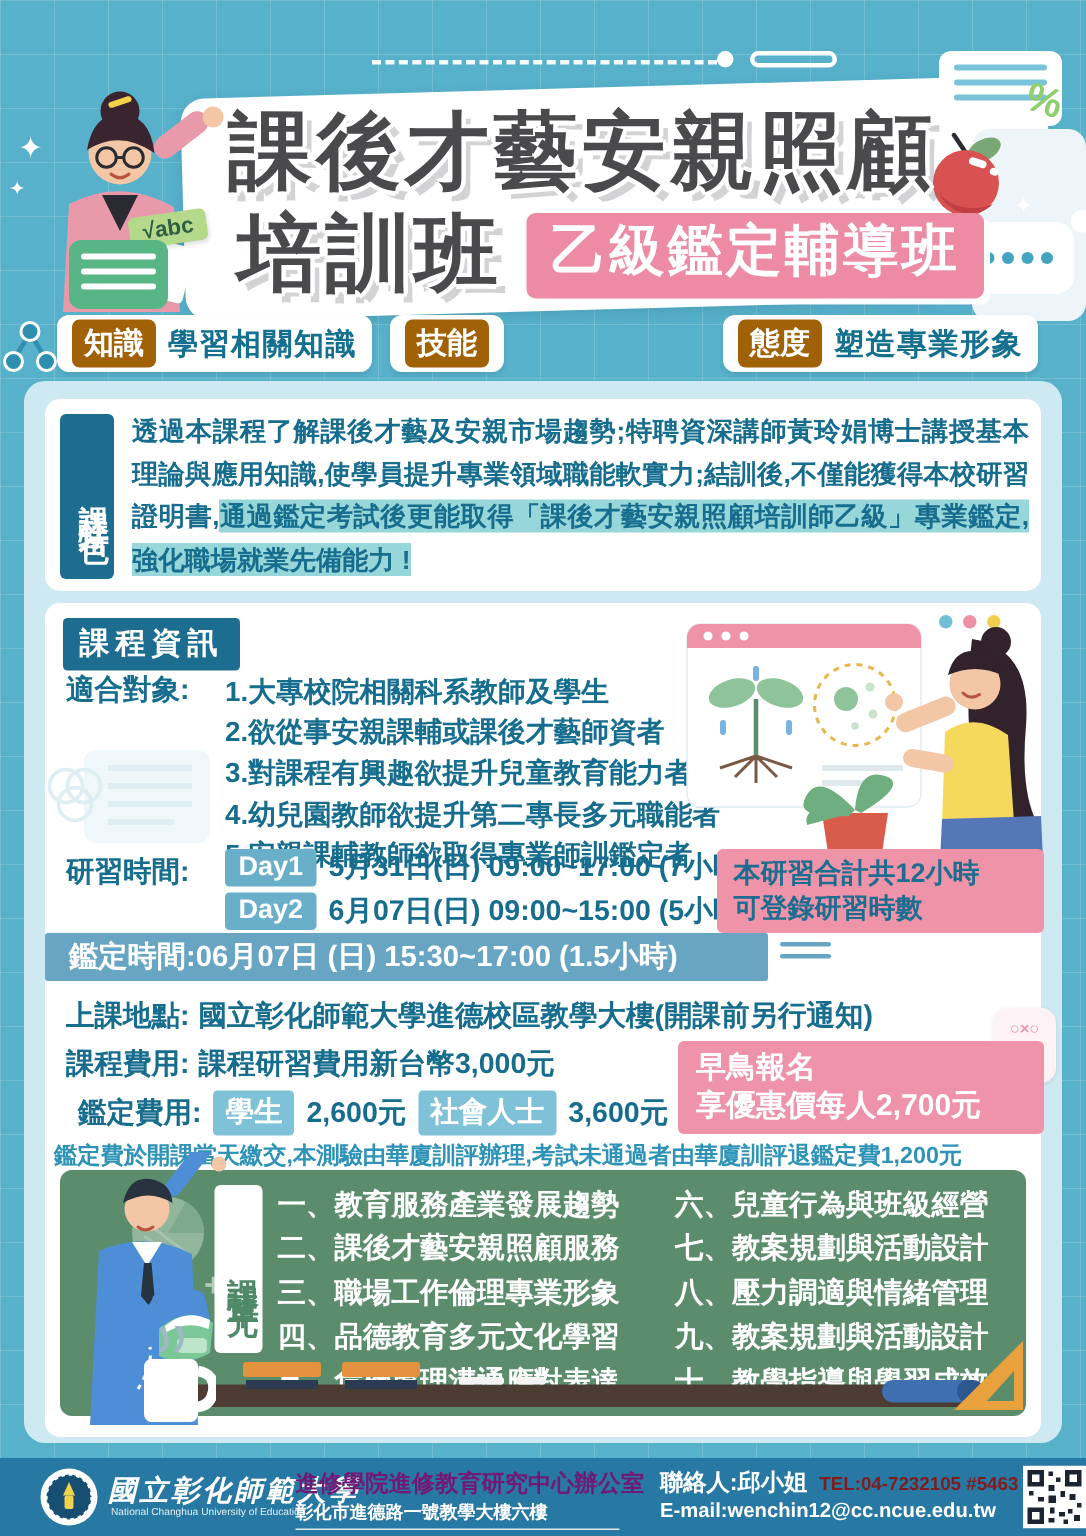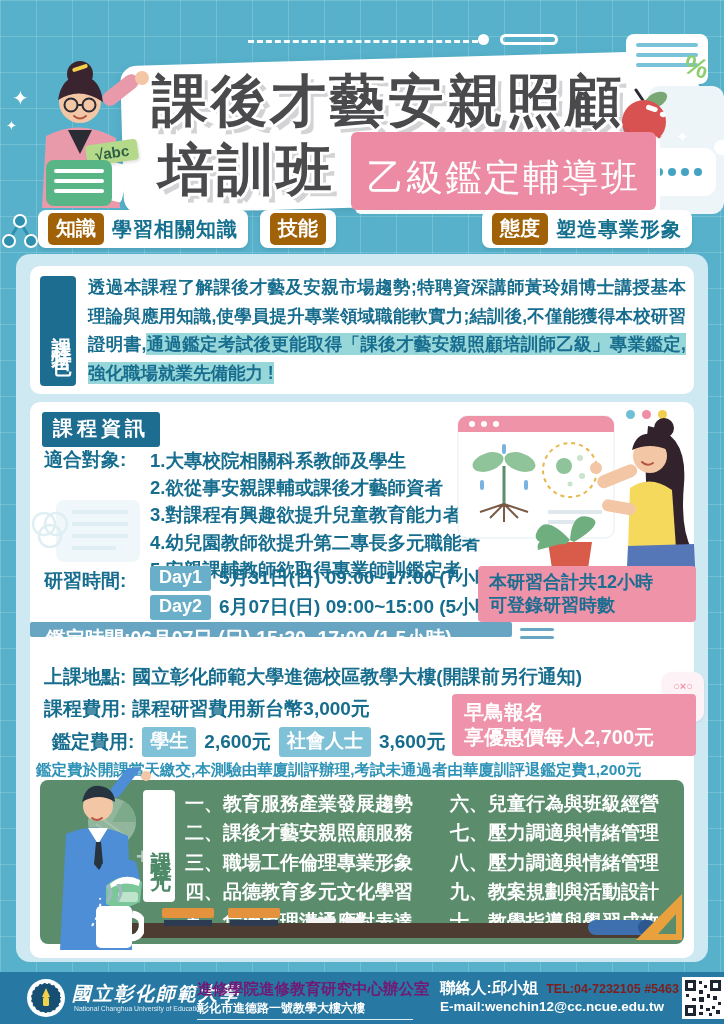--- a/index.html
+++ b/index.html
@@ -19,22 +19,22 @@
 
   
   .title-card { left:122px; top:58px; width:578px; height:148px; background:#fff;
     border-radius:16px; transform:rotate(-1.6deg); box-shadow:0 3px 8px rgba(40,90,110,.18); }
   .title-l1 { left:152px; top:64px; width:545px; font-size:56px; font-weight:900; color:#4a4a4d;
     letter-spacing:3px; white-space:nowrap;
     text-shadow:-3px 0 #fff,3px 0 #fff,0 -3px #fff,0 3px #fff,-2px -2px #fff,2px -2px #fff,-2px 2px #fff,2px 2px #fff,6px 6px 0 rgba(110,110,115,.30); }
   .title-l2 { left:158px; top:132px; display:flex; align-items:center; }
   .title-l2 .t2 { font-size:56px; font-weight:900; color:#4a4a4d; letter-spacing:3px;
     text-shadow:-3px 0 #fff,3px 0 #fff,0 -3px #fff,0 3px #fff,-2px -2px #fff,2px -2px #fff,-2px 2px #fff,2px 2px #fff,6px 6px 0 rgba(110,110,115,.30); }
-  .sub-badge { margin-left:16px; background:#ec8ba3; color:#fff; font-size:37px; font-weight:400;
-    padding:21px 16px 7px; border-radius:6px; letter-spacing:2px; box-shadow:4px 4px 0 rgba(255,255,255,.95); }
+  .sub-badge { margin-left:16px; background:#ec8ba3; color:#fff; font-size:37px; font-weight:700;
+    padding:0 16px 7px; border-radius:6px; letter-spacing:2px; box-shadow:4px 4px 0 rgba(255,255,255,.95); }
   .tag-abc { left:86px; top:142px; background:#b5d98b; color:#2f5f43; font-weight:bold; font-size:15px;
     padding:2px 9px; border-radius:4px; transform:rotate(-8deg); box-shadow:1px 2px 3px rgba(0,0,0,.12); }
   .green-card { left:46px; top:160px; width:66px; height:46px; background:#58b586; border-radius:8px; padding:9px 8px; }
   .green-card i { display:block; height:4px; background:#fff; border-radius:2px; margin-bottom:6px; }
   .dash-line { left:248px; top:40px; width:230px; border-top:3px dashed rgba(255,255,255,.95); }
   .dash-dot { left:478px; top:34px; width:11px; height:11px; border-radius:50%; background:#fff; }
   .pill { left:500px; top:34px; width:58px; height:11px; border:3px solid #fff; border-radius:7px; }
   .mini-card { left:626px; top:34px; width:82px; height:50px; background:#fff; border-radius:8px; padding:9px 10px; }
   .mini-card i { display:block; height:4px; background:#79c3d8; border-radius:2px; margin-bottom:6px; }
   .big-card { left:648px; top:86px; width:76px; height:128px; background:#eef5f8; border-radius:12px; }
@@ -70,21 +70,21 @@
   .info-header { left:42px; top:412px; background:#1d6d90; color:#fff; font-size:20px; font-weight:900;
     padding:3px 11px 5px; border-radius:3px; letter-spacing:4px; }
   .row { color:#176d8e; font-weight:900; font-size:19px; }
   .aud-label { left:44px; top:447px; }
   .aud-list { left:150px; top:447px; line-height:27.2px; font-size:18.5px; white-space:nowrap; }
   .sched-label { left:44px; top:568px; }
   .sched-row { display:flex; align-items:center; gap:8px; white-space:nowrap; }
   .day-chip { background:#69afc9; color:#fff; font-size:18px; font-weight:900; padding:1px 9px 3px; border-radius:3px; }
   .hours-box { left:478px; top:566px; width:218px; height:56px; background:#ef93a9; border-radius:4px;
     padding:5px 11px; color:#1d6d90; font-size:18px; font-weight:900; line-height:23px; }
-  .exam-bar { left:30px; top:622px; width:482px; height:15px; background:#67a5c2; color:#fff;
+  .exam-bar { left:30px; top:622px; width:482px; height:32px; background:#67a5c2; color:#fff;
     font-size:19.5px; font-weight:900; line-height:32px; padding-left:16px; border-radius:2px; white-space:nowrap; }
   .bar-lines { left:520px; top:628px; }
   .bar-lines i { display:block; width:34px; height:3px; background:#67a5c2; margin-bottom:5px; border-radius:2px; }
   .loc-row { left:44px; top:664px; display:flex; gap:6px; white-space:nowrap; }
   .fee-row { left:44px; top:696px; display:flex; gap:6px; white-space:nowrap;justify-content:center; }
   .examfee-row { left:52px; top:727px; display:flex; align-items:center; gap:8px; white-space:nowrap; }
   .fee-chip { background:#7fc2d7; color:#fff; font-size:19px; font-weight:900; padding:1px 8px 3px; border-radius:3px; }
   .early-box { left:452px; top:694px; width:244px; height:62px; background:#ee93a9; border-radius:4px;
     padding:6px 12px; color:#fff; font-size:20px; font-weight:900; line-height:25px; }
   .calc-icon { left:662px; top:672px; width:42px; height:50px; background:#fdf2f5; border-radius:10px;
@@ -331,21 +331,21 @@
 <div class="abs unit-label">課程單元</div>
 <div class="abs unit-col unit-left">
   <div>一、教育服務產業發展趨勢</div>
   <div>二、課後才藝安親照顧服務</div>
   <div>三、職場工作倫理專業形象</div>
   <div>四、品德教育多元文化學習</div>
   <div>五、危機處理溝通應對表達</div>
 </div>
 <div class="abs unit-col unit-right">
   <div>六、兒童行為與班級經營</div>
-  <div>七、壓力調適與情緒管理</div>
+  <div>七、教案規劃與活動設計</div>
   <div>八、壓力調適與情緒管理</div>
   <div>九、教案規劃與活動設計</div>
   <div>十、教學指導與學習成效</div>
 </div>
 <div class="abs tray"></div>
 <div class="abs eraser" style="left:162px;"></div>
 <div class="abs eraser" style="left:228px;"></div>
 <div class="abs chalk" style="left:306px;width:30px;"></div>
 <div class="abs chalk" style="left:344px;width:20px;"></div>
 <div class="abs pcase"></div>

